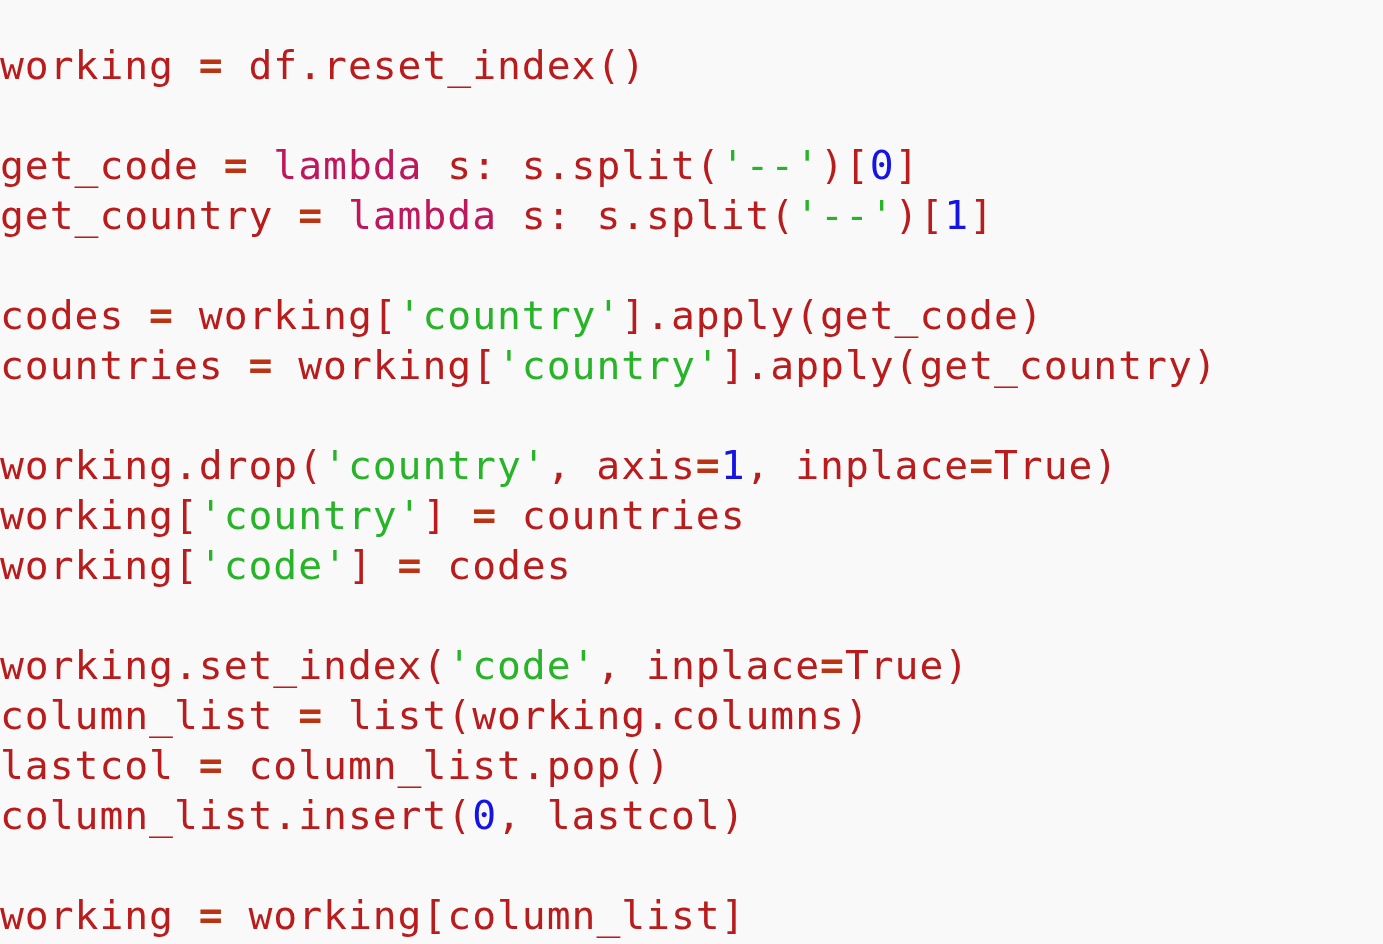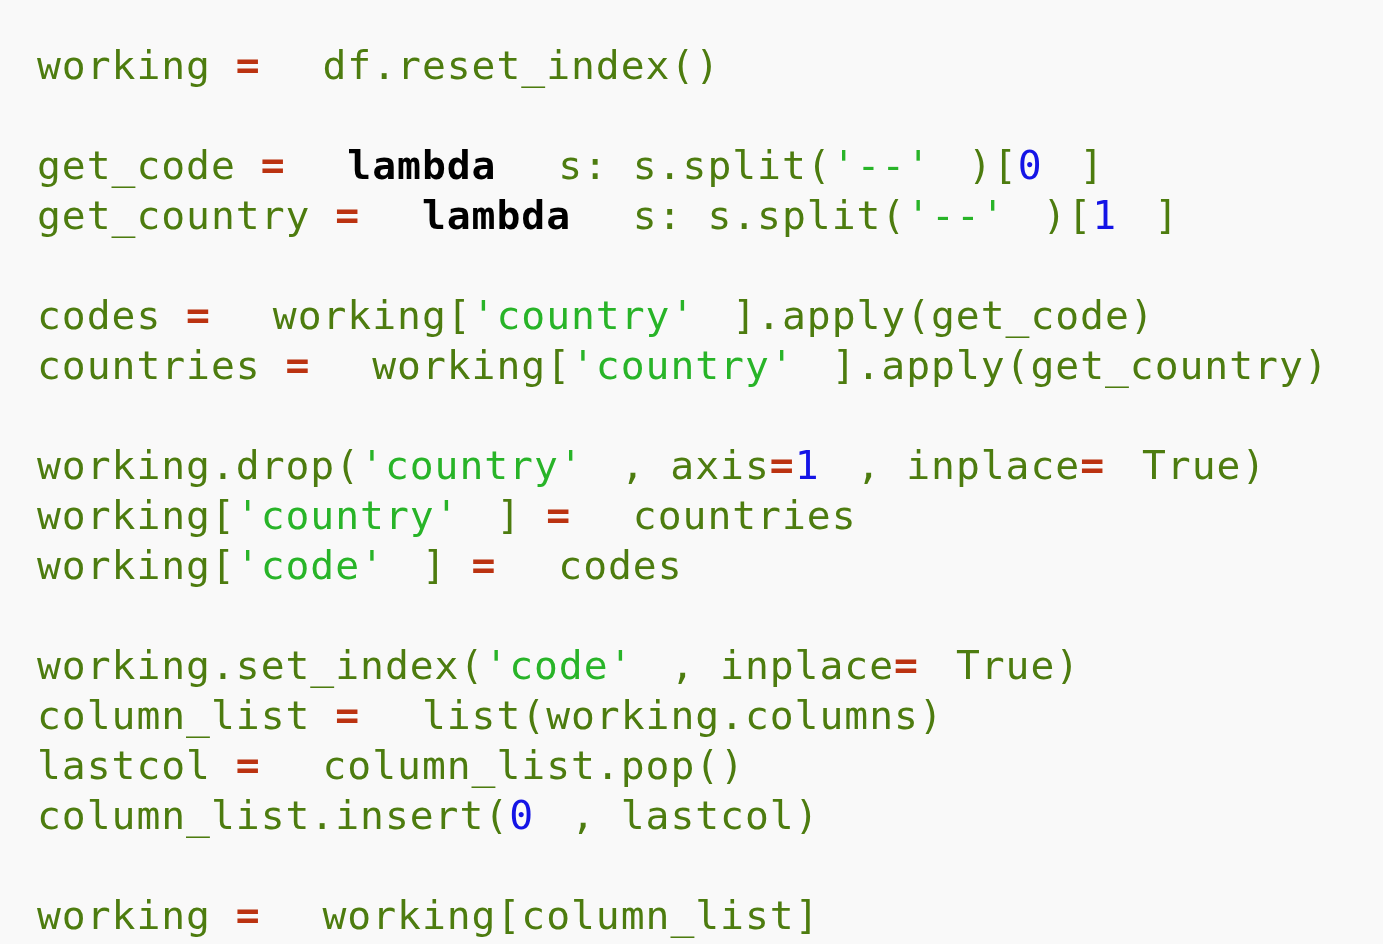--- a/index.html
+++ b/index.html
@@ -30,22 +30,22 @@
   }
   .code-line {
     height: 50px;
     white-space: pre;
     display: block;
   }
   .blank-line {
     height: 50px;
     display: block;
   }
-  .tok-plain   { color: #4d7c0f; padding-left: 37px; }
+  .tok-plain   { color: #b91c1c; }
   .tok-op      { color: #bb3311; font-weight: bold; }
-  .tok-kw      { color: #000000; font-weight: bold; }
+  .tok-kw      { color: #be185d; font-weight: normal; }
   .tok-str     { color: #28b428; }
   .tok-num     { color: #1414e6; }
 </style>
 </head>
 <body>
 
 <pre id="code-block" style="font-size: 39.69px; letter-spacing: 0.964px;"><span class="code-line"><span class="tok-plain">working </span><span class="tok-op">=</span><span class="tok-plain"> df.reset_index()</span></span><span class="blank-line">&nbsp;</span><span class="code-line"><span class="tok-plain">get_code </span><span class="tok-op">=</span><span class="tok-plain"> </span><span class="tok-kw">lambda</span><span class="tok-plain"> s: s.split(</span><span class="tok-str">'--'</span><span class="tok-plain">)[</span><span class="tok-num">0</span><span class="tok-plain">]</span></span><span class="code-line"><span class="tok-plain">get_country </span><span class="tok-op">=</span><span class="tok-plain"> </span><span class="tok-kw">lambda</span><span class="tok-plain"> s: s.split(</span><span class="tok-str">'--'</span><span class="tok-plain">)[</span><span class="tok-num">1</span><span class="tok-plain">]</span></span><span class="blank-line">&nbsp;</span><span class="code-line"><span class="tok-plain">codes </span><span class="tok-op">=</span><span class="tok-plain"> working[</span><span class="tok-str">'country'</span><span class="tok-plain">].apply(get_code)</span></span><span class="code-line"><span class="tok-plain">countries </span><span class="tok-op">=</span><span class="tok-plain"> working[</span><span class="tok-str">'country'</span><span class="tok-plain">].apply(get_country)</span></span><span class="blank-line">&nbsp;</span><span class="code-line"><span class="tok-plain">working.drop(</span><span class="tok-str">'country'</span><span class="tok-plain">, axis</span><span class="tok-op">=</span><span class="tok-num">1</span><span class="tok-plain">, inplace</span><span class="tok-op">=</span><span class="tok-plain">True)</span></span><span class="code-line"><span class="tok-plain">working[</span><span class="tok-str">'country'</span><span class="tok-plain">] </span><span class="tok-op">=</span><span class="tok-plain"> countries</span></span><span class="code-line"><span class="tok-plain">working[</span><span class="tok-str">'code'</span><span class="tok-plain">] </span><span class="tok-op">=</span><span class="tok-plain"> codes</span></span><span class="blank-line">&nbsp;</span><span class="code-line"><span class="tok-plain">working.set_index(</span><span class="tok-str">'code'</span><span class="tok-plain">, inplace</span><span class="tok-op">=</span><span class="tok-plain">True)</span></span><span class="code-line"><span class="tok-plain">column_list </span><span class="tok-op">=</span><span class="tok-plain"> list(working.columns)</span></span><span class="code-line"><span class="tok-plain">lastcol </span><span class="tok-op">=</span><span class="tok-plain"> column_list.pop()</span></span><span class="code-line"><span class="tok-plain">column_list.insert(</span><span class="tok-num">0</span><span class="tok-plain">, lastcol)</span></span><span class="blank-line">&nbsp;</span><span class="code-line"><span class="tok-plain">working </span><span class="tok-op">=</span><span class="tok-plain"> working[column_list]</span></span><span class="code-line"><span class="tok-plain">working</span></span></pre>
 
 </body></html>

